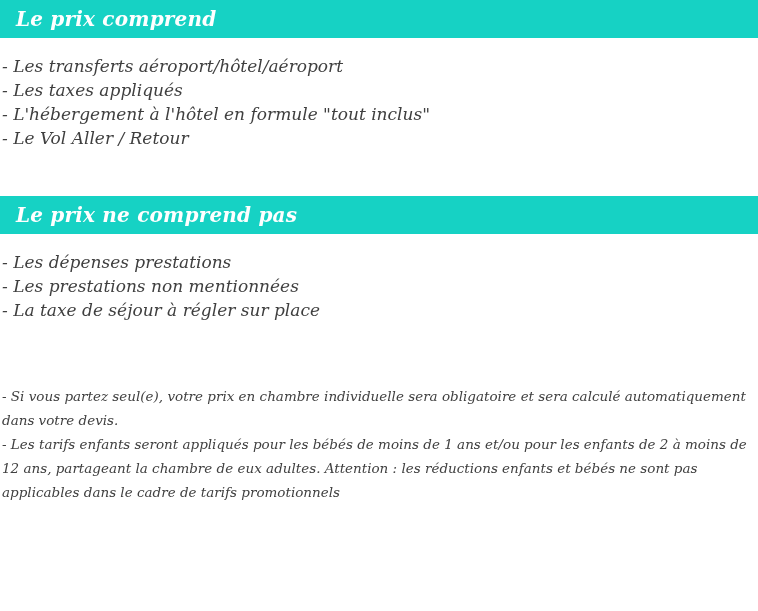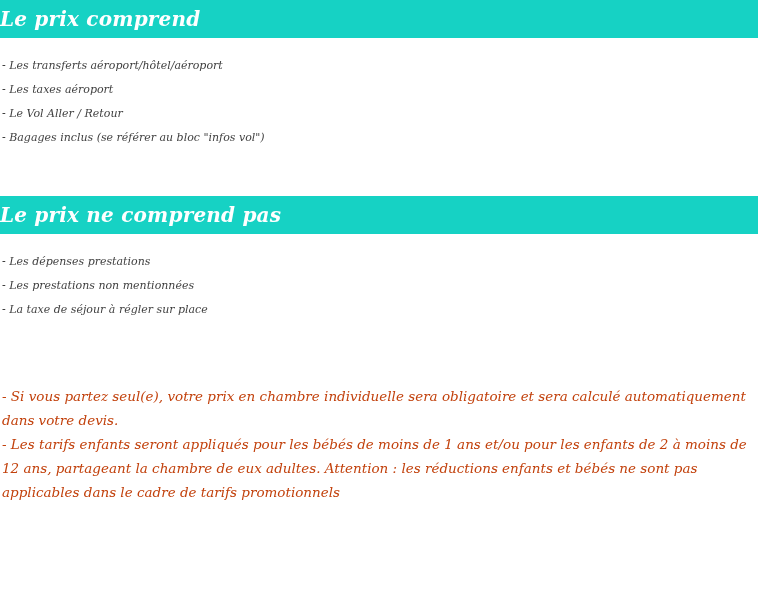--- a/index.html
+++ b/index.html
@@ -22,59 +22,60 @@
   }
   .section-header {
     background: #16d2c4;
     color: #ffffff;
     font-family: "DejaVu Serif", serif;
     font-style: italic;
     font-weight: bold;
     font-size: 20px;
     line-height: 38px;
     height: 38px;
+    padding-left: 16px;
     box-sizing: border-box;
     letter-spacing: 0.2px;
   }
   .section-body {
     padding: 0 4px 0 2px;
     color: #3a3a3a;
   }
   .item {
     font-family: "DejaVu Serif", serif;
     font-style: italic;
-    font-size: 11px;
+    font-size: 17px;
     line-height: 24px;
     color: #3f3f3f;
     white-space: pre-wrap;
   }
   .spacer-a { height: 46px; }
   .spacer-b { height: 46px; }
   .body-top { height: 16px; }
   .note {
     font-family: "DejaVu Serif", serif;
     font-style: italic;
     font-size: 13.5px;
     line-height: 24px;
-    color: #c2410c;
+    color: #404040;
   }
 </style>
 </head>
 <body>
 
 <div class="page">
 
   <div class="section">
     <div class="section-header">Le prix comprend</div>
     <div class="section-body">
       <div class="body-top"></div>
       <div class="item">- Les transferts aéroport/hôtel/aéroport</div>
-      <div class="item">- Les taxes aéroport</div>
+      <div class="item">- Les taxes appliqués</div>
+      <div class="item">- L'hébergement à l'hôtel en formule "tout inclus"</div>
       <div class="item">- Le Vol Aller / Retour</div>
-      <div class="item">- Bagages inclus (se référer au bloc "infos vol")</div>
     </div>
   </div>
 
   <div class="spacer-a"></div>
 
   <div class="section">
     <div class="section-header">Le prix ne comprend pas</div>
     <div class="section-body">
       <div class="body-top"></div>
       <div class="item">- Les dépenses prestations</div>

